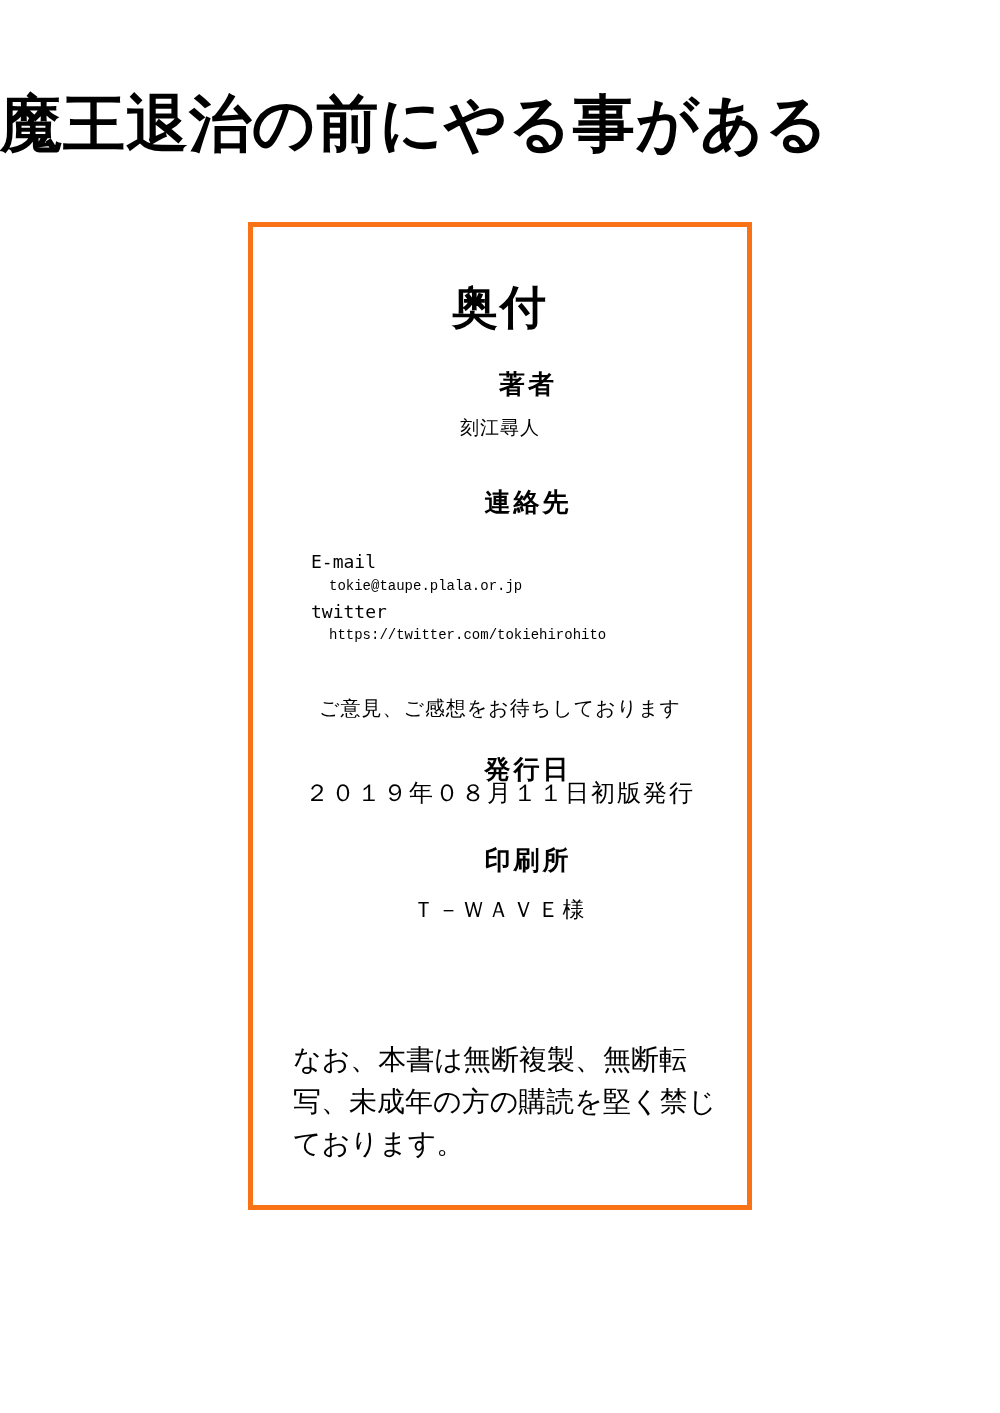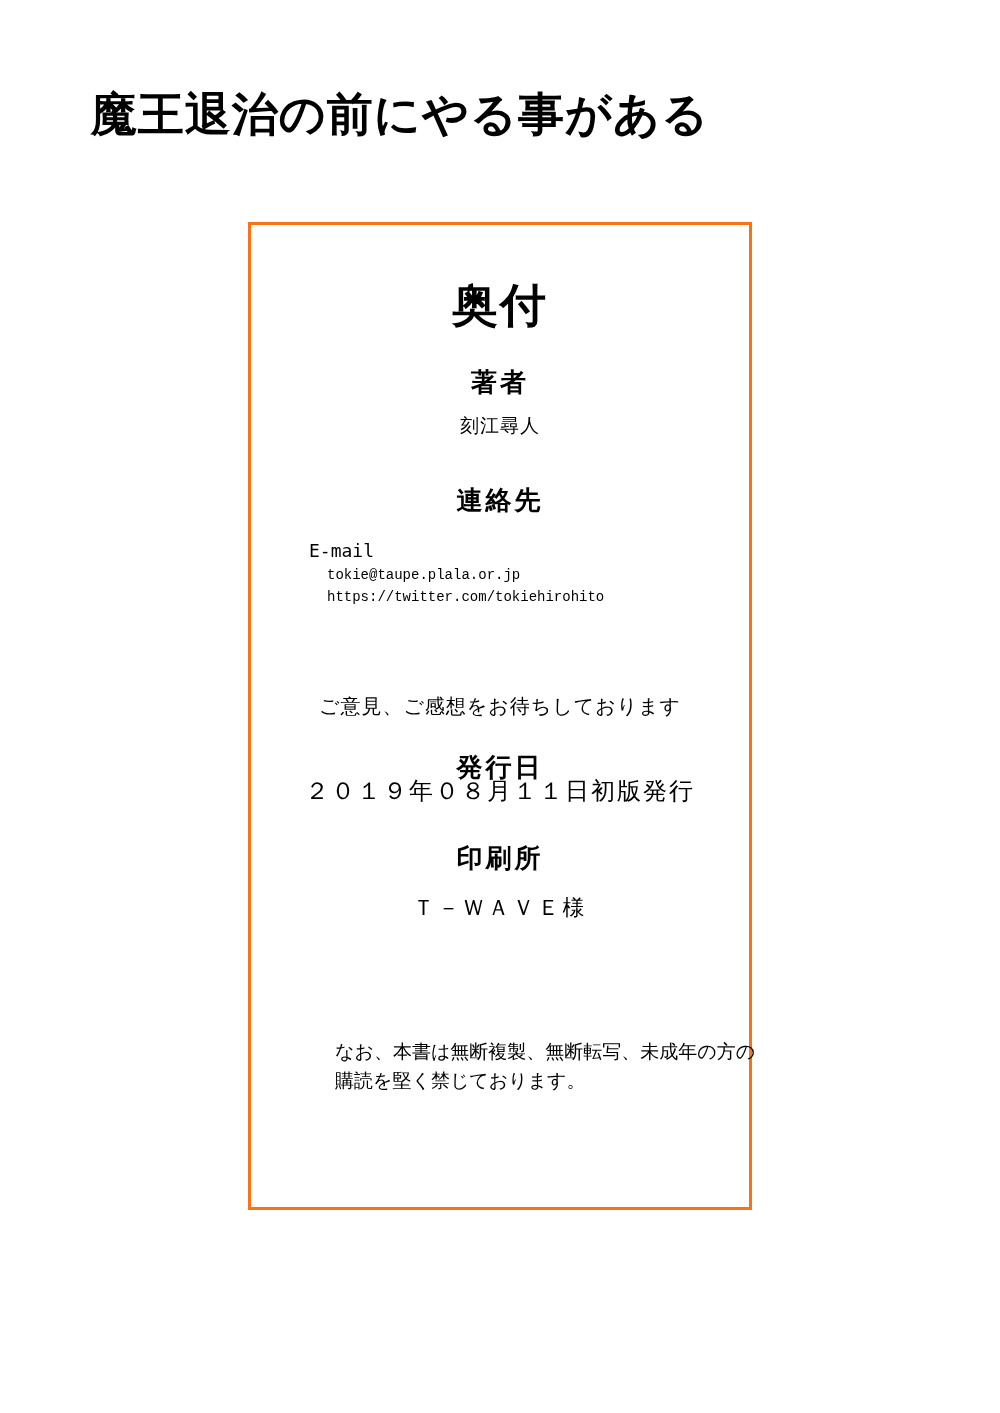--- a/index.html
+++ b/index.html
@@ -18,34 +18,34 @@
   .page {
     position: absolute;
     inset: 0;
   }
   .doujin-title {
     position: absolute;
     top: 90px;
     left: 0;
     width: 800px;
     text-align: center;
-    font-family: Liberation Serif, serif;
+    font-family: Liberation Sans, sans-serif;
     font-weight: bold;
-    font-size: 46px;
+    font-size: 62px;
     letter-spacing: 1px;
     line-height: 1.1;
     white-space: nowrap;
   }
   .colophon-box {
     position: absolute;
     left: 248px;
     top: 222px;
     width: 504px;
     height: 988px;
-    border: 3px solid #f97316;
+    border: 5px solid #f97316;
     box-sizing: border-box;
   }
   .inner {
     position: absolute;
     left: 0;
     top: 0;
     width: 100%;
     height: 100%;
     text-align: center;
   }
@@ -57,38 +57,39 @@
     font-family: "DejaVu Sans", sans-serif;
     font-weight: bold;
     font-size: 46px;
     letter-spacing: 2px;
   }
   .section-head {
     font-family: "DejaVu Sans", sans-serif;
     font-weight: bold;
     font-size: 26px;
     letter-spacing: 3px;
+    margin-left: 28px;
   }
   .section-body {
     font-family: "DejaVu Sans", sans-serif;
     font-size: 19px;
     letter-spacing: 1px;
   }
   .blk {
     position: absolute;
     left: 0;
     width: 100%;
   }
   .author-head { top: 140px; }
   .author-name { top: 188px; }
   .contact-head { top: 258px; }
 
   .contact-block {
     position: absolute;
-    top: 312px;
+    top: 321px;
     left: 0;
     width: 100%;
     text-align: left;
     padding-left: 58px;
     box-sizing: border-box;
   }
   .contact-block .label {
     font-family: "DejaVu Sans Mono", monospace;
     font-size: 18px;
     line-height: 1.55;
@@ -123,24 +124,23 @@
     font-size: 22px;
     letter-spacing: 3px;
   }
   .notice {
     position: absolute;
     top: 812px;
     left: 40px;
     width: 424px;
     text-align: left;
     font-family: "DejaVu Sans", sans-serif;
-    font-size: 19px;
+    font-size: 28px;
     line-height: 1.5;
     letter-spacing: 0px;
-    margin-left: 44px;
   }
 </style>
 </head>
 <body>
 
 <div class="page">
 
   <div class="doujin-title">魔王退治の前にやる事がある</div>
 
   <div class="colophon-box">
@@ -150,20 +150,21 @@
 
       <div class="blk section-head author-head">著者</div>
 
       <div class="blk section-head contact-head">連絡先</div>
 
       <div class="blk section-body author-name">刻江尋人</div>
 
       <div class="contact-block">
         <div class="label">E-mail</div>
         <div class="value">tokie@taupe.plala.or.jp</div>
+        <div class="label">twitter</div>
         <div class="value">https://twitter.com/tokiehirohito</div>
       </div>
 
       <div class="feedback">ご意見、ご感想をお待ちしております</div>
 
       <div class="blk section-head pub-head">発行日</div>
 
       <div class="blk pub-date">２０１９年０８月１１日初版発行</div>
 
       <div class="blk printer-name">Ｔ－ＷＡＶＥ様</div>

